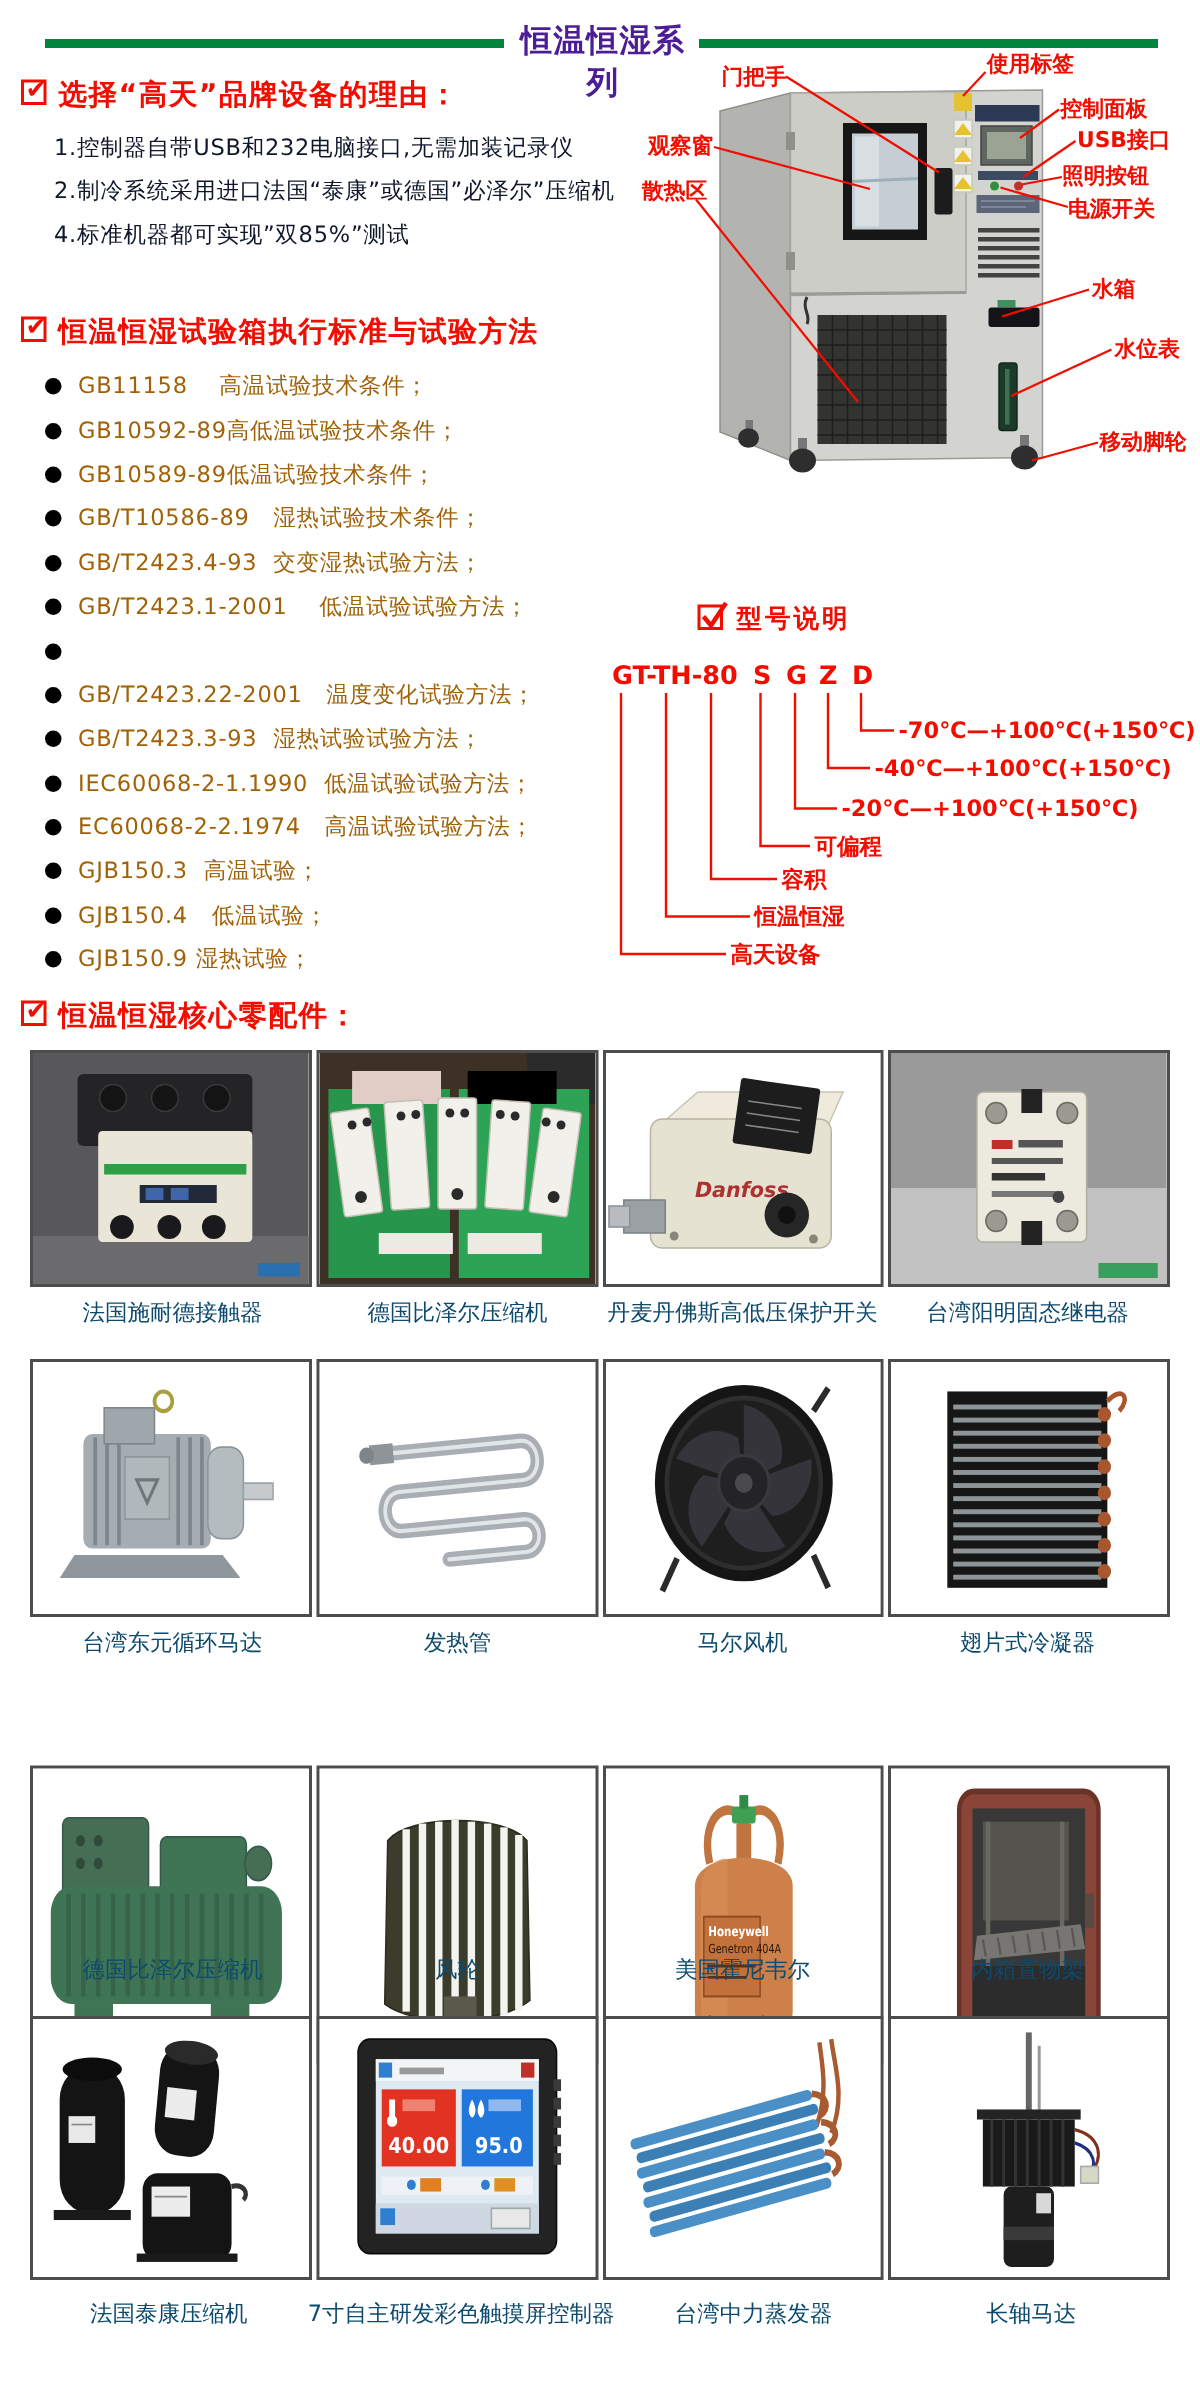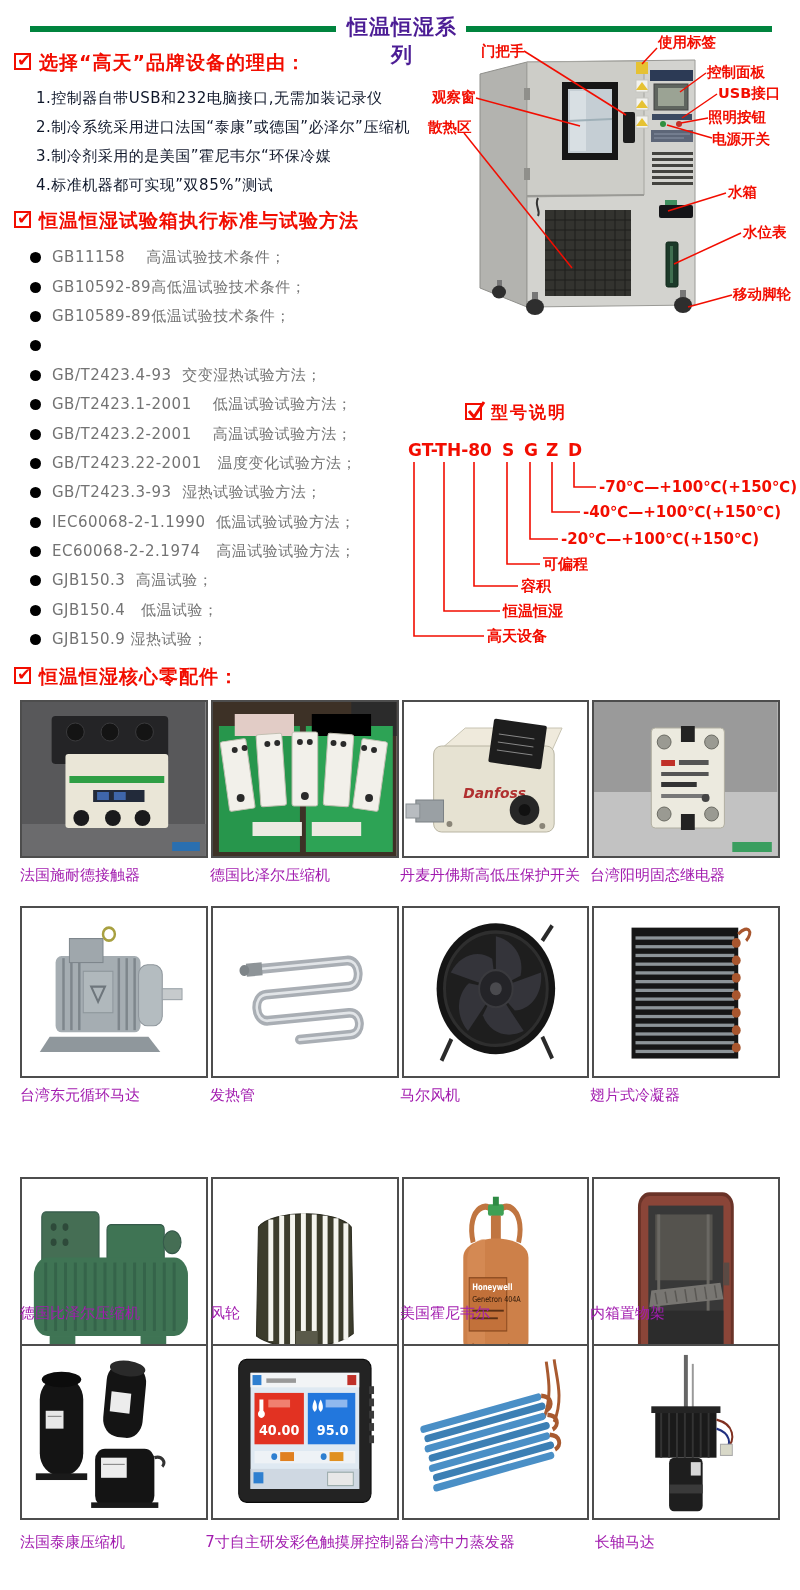--- a/index.html
+++ b/index.html
@@ -18,48 +18,47 @@
     color:#f20d00;font-size:17px;line-height:10px;font-weight:bold;margin-top:3px;
     text-indent:1px;overflow:visible;}
   
   #reasons-list{position:absolute;left:36px;top:84px;margin:0;padding:0;list-style:none;}
   #reasons-list li{height:29px;line-height:29px;font-size:15px;color:#0f172a;
     letter-spacing:0.5px;white-space:pre;}
   
   #standards-list{position:absolute;left:30px;top:243px;margin:0;padding:0;list-style:none;}
   #standards-list li{height:29.4px;display:flex;align-items:center;}
   .bullet{width:11px;height:11px;border-radius:50%;background:#000;margin-right:11px;flex:0 0 auto;}
-  #standards-list .std-txt{font-size:15px;color:#737373;white-space:pre;letter-spacing:0.5px;}
+  #standards-list .std-txt{font-size:15px;color:#a16207;white-space:pre;letter-spacing:0.5px;}
   
   .part-row{position:absolute;left:20px;width:760px;display:flex;gap:3px;border-radius:11px;}
   .cell{flex:1 1 0;border:2px solid #4d4d4d;background:#fff;overflow:hidden;}
   .cell svg{display:block;width:100%;height:100%;}
   .cap-row{position:absolute;left:20px;width:760px;display:flex;}
-  .cap-row span{flex:1 1 0;text-align:left;font-size:15px;color:#a21caf;white-space:nowrap;}
+  .cap-row span{flex:1 1 0;text-align:center;font-size:15px;color:#0c4a6e;white-space:nowrap;}
   svg text{font-family:"DejaVu Sans","Liberation Sans",sans-serif;}
   .redlab{font-size:14.5px;font-weight:bold;fill:#f20d00;}
   .modlab{font-size:15px;font-weight:bold;fill:#f20d00;}
 </style>
 </head>
 <body>
 
 <div id="canvas">
 
   <div class="greenbar" style="left:30px;width:306px;"></div>
   <div class="greenbar" style="left:466px;width:306px;"></div>
   <div id="series-title">恒温恒湿系列</div>
 
   <div class="sec-head" style="left:14px;top:50px;">
     <span class="chk">✔</span>
     <span class="txt">选择“高天”品牌设备的理由：</span>
   </div>
   <ul id="reasons-list">
     <li>1.控制器自带USB和232电脑接口,无需加装记录仪</li>
     <li>2.制冷系统采用进口法国“泰康”或德国”必泽尔”压缩机</li>
-    <li>3.制冷剂采用的是美国”霍尼韦尔“环保冷媒</li>
     <li>4.标准机器都可实现”双85%”测试</li>
   </ul>
 
   <div class="sec-head" style="left:14px;top:208px;">
     <span class="chk">✔</span>
     <span class="txt">恒温恒湿试验箱执行标准与试验方法</span>
   </div>
   <ul id="standards-list">
     <li>
         <span class="bullet"></span>
@@ -68,32 +67,32 @@
     <li>
         <span class="bullet"></span>
         <span class="std-txt">GB10592-89高低温试验技术条件；</span>
       </li>
     <li>
         <span class="bullet"></span>
         <span class="std-txt">GB10589-89低温试验技术条件；</span>
       </li>
     <li>
         <span class="bullet"></span>
+        <span class="std-txt">GB/T10586-89   湿热试验技术条件；</span>
       </li>
     <li>
         <span class="bullet"></span>
         <span class="std-txt">GB/T2423.4-93  交变湿热试验方法；</span>
       </li>
     <li>
         <span class="bullet"></span>
         <span class="std-txt">GB/T2423.1-2001    低温试验试验方法；</span>
       </li>
     <li>
         <span class="bullet"></span>
-        <span class="std-txt">GB/T2423.2-2001    高温试验试验方法；</span>
       </li>
     <li>
         <span class="bullet"></span>
         <span class="std-txt">GB/T2423.22-2001   温度变化试验方法；</span>
       </li>
     <li>
         <span class="bullet"></span>
         <span class="std-txt">GB/T2423.3-93  湿热试验试验方法；</span>
       </li>
     <li>

